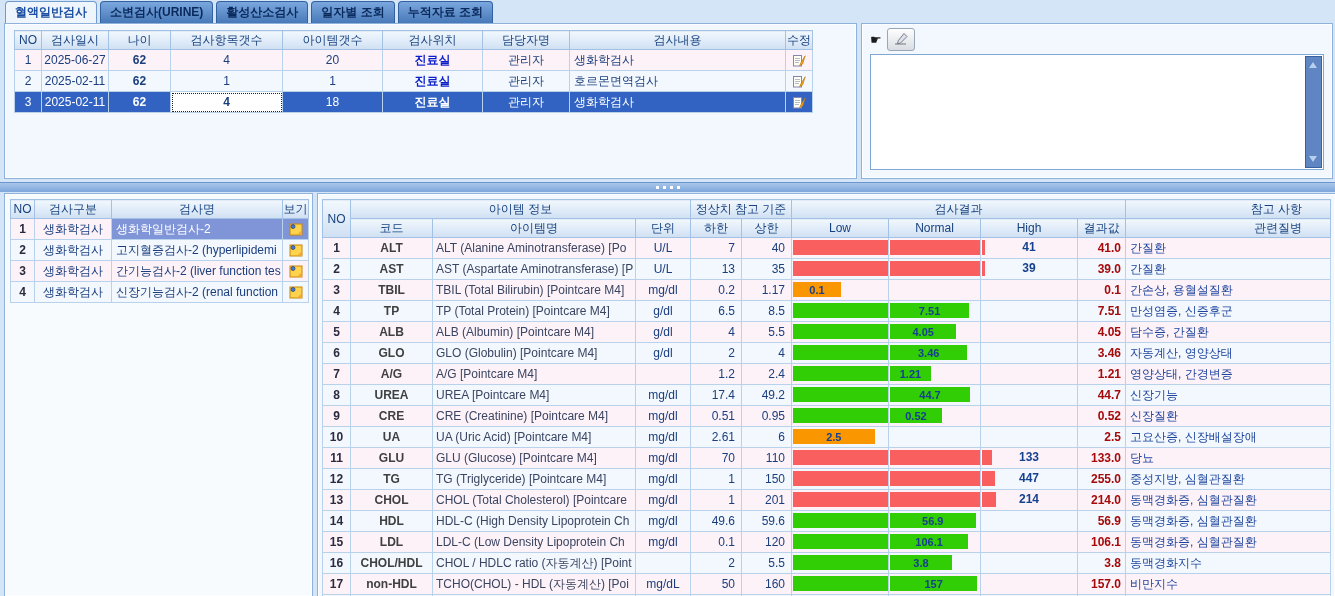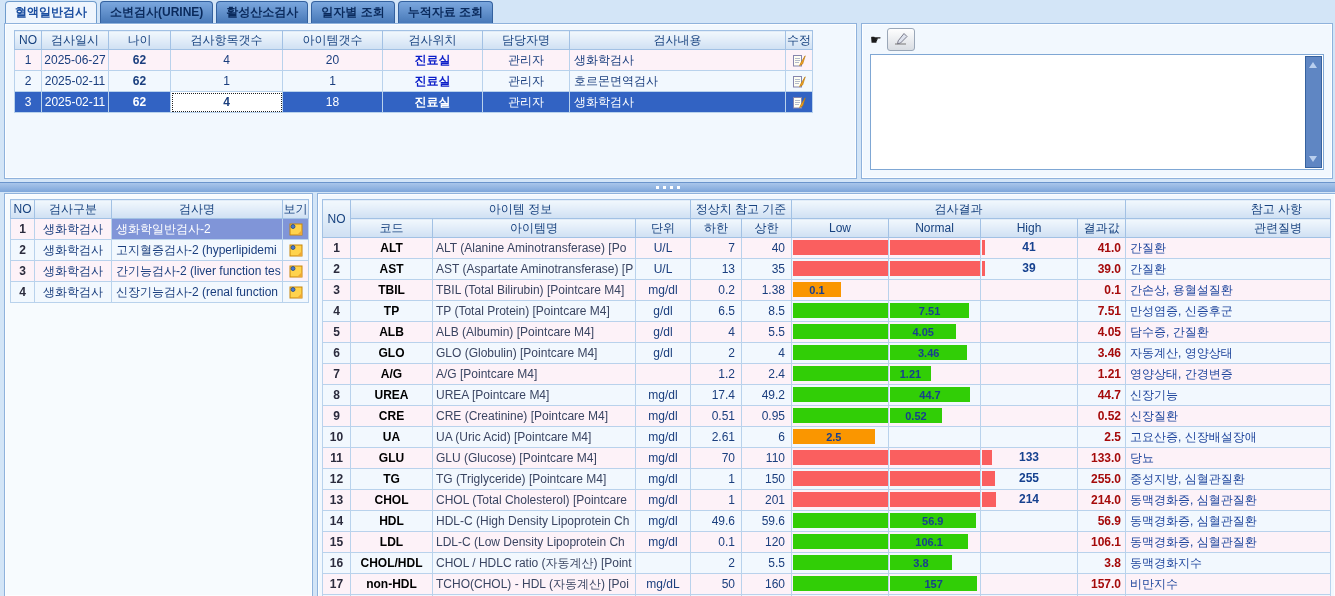--- a/index.html
+++ b/index.html
@@ -32,21 +32,21 @@
   }
   .grid tr.odd td{background:#fdf2f8;}
   .grid tr.even td{background:#f2f8fe;}
   .grid tr.sel td{background:#3263c3;color:#fff;}
   .grid tr.sel td.loc{color:#fff;}
   td.focus-cell{background:#fff !important;color:#1a3e7e !important;outline:1px dotted #222;outline-offset:-2px;font-weight:bold;}
   td.left{text-align:left;padding-left:4px;}
   td.num{text-align:right;padding-right:6px;}
   td.bold{font-weight:bold;}
   td.loc{color:#0b1ec9;font-weight:bold;}
-  td.code{color:#000000;font-weight:bold;}
+  td.code{color:#404040;font-weight:bold;}
   td.iname{text-align:left;padding-left:3px;color:#3a4562;}
   td.val{text-align:right;padding-right:4px;color:#a50a0a;font-weight:bold;}
   td.disease{text-align:left;padding-left:4px;color:#1d449c;}
   td.no-cell{font-weight:bold;color:#2b2b3d;}
   th.rhead{text-align:right;padding-right:28px;}
   tr.sel2-part td.sel2{background:#8095d8;color:#fff;}
   
   td.bar-cell{position:relative;margin-top:19px;}
   .bar{position:absolute;left:1px;top:2px;height:15px;display:flex;align-items:center;justify-content:center;}
   .bar-label{font-weight:bold;color:#173f8f;font-size:11px;}
@@ -320,21 +320,21 @@
           </td>
           <td class="val">39.0</td>
           <td class="disease">간질환</td>
         </tr>
         <tr class="odd">
           <td class="no-cell">3</td>
           <td class="code">TBIL</td>
           <td class="iname">TBIL (Total Bilirubin) [Pointcare M4]</td>
           <td>mg/dl</td>
           <td class="num">0.2</td>
-          <td class="num">1.38</td>
+          <td class="num">1.17</td>
           <td class="bar-cell">
             <div class="bar" style="width: 50%; background: rgb(250, 150, 0);">
               <span class="bar-label">0.1</span>
             </div>
           </td>
           <td class="bar-cell"></td>
           <td class="bar-cell"></td>
           <td class="val">0.1</td>
           <td class="disease">간손상, 용혈설질환</td>
         </tr>
@@ -497,21 +497,21 @@
           <td class="num">1</td>
           <td class="num">150</td>
           <td class="bar-cell">
             <div class="bar" style="width: 100%; background: rgb(250, 95, 95);"></div>
           </td>
           <td class="bar-cell">
             <div class="bar" style="width: 100%; background: rgb(250, 95, 95);"></div>
           </td>
           <td class="bar-cell">
             <div class="bar" style="width: 14%; background: rgb(250, 95, 95);"></div>
-            <div class="cell-num">255</div>
+            <div class="cell-num">447</div>
           </td>
           <td class="val">255.0</td>
           <td class="disease">중성지방, 심혈관질환</td>
         </tr>
         <tr class="odd">
           <td class="no-cell">13</td>
           <td class="code">CHOL</td>
           <td class="iname">CHOL (Total Cholesterol) [Pointcare</td>
           <td>mg/dl</td>
           <td class="num">1</td>

